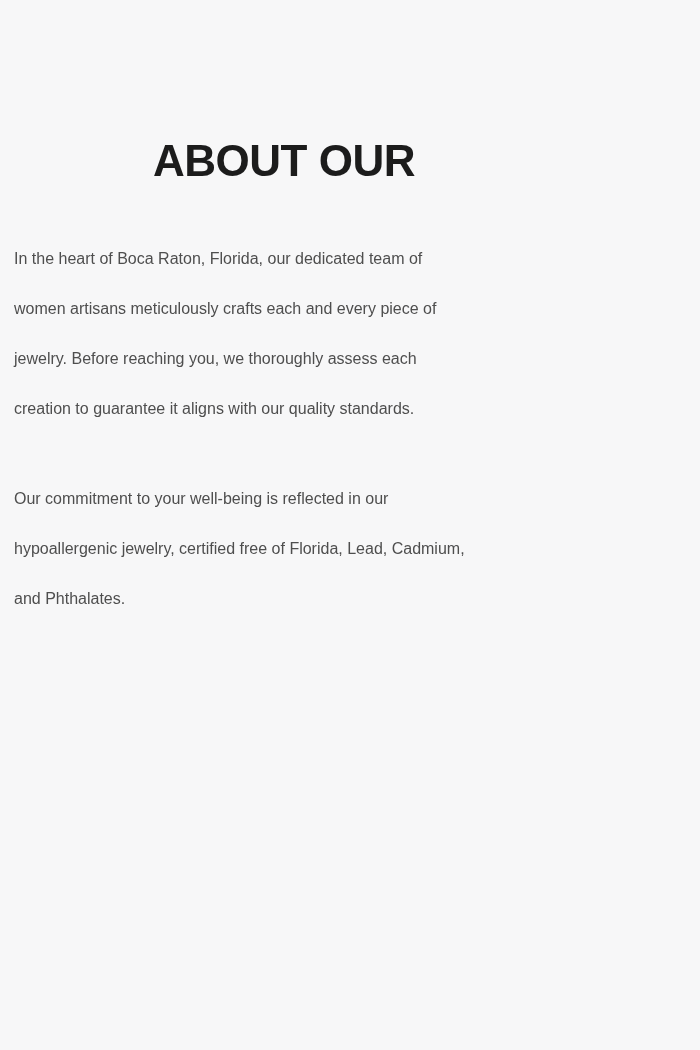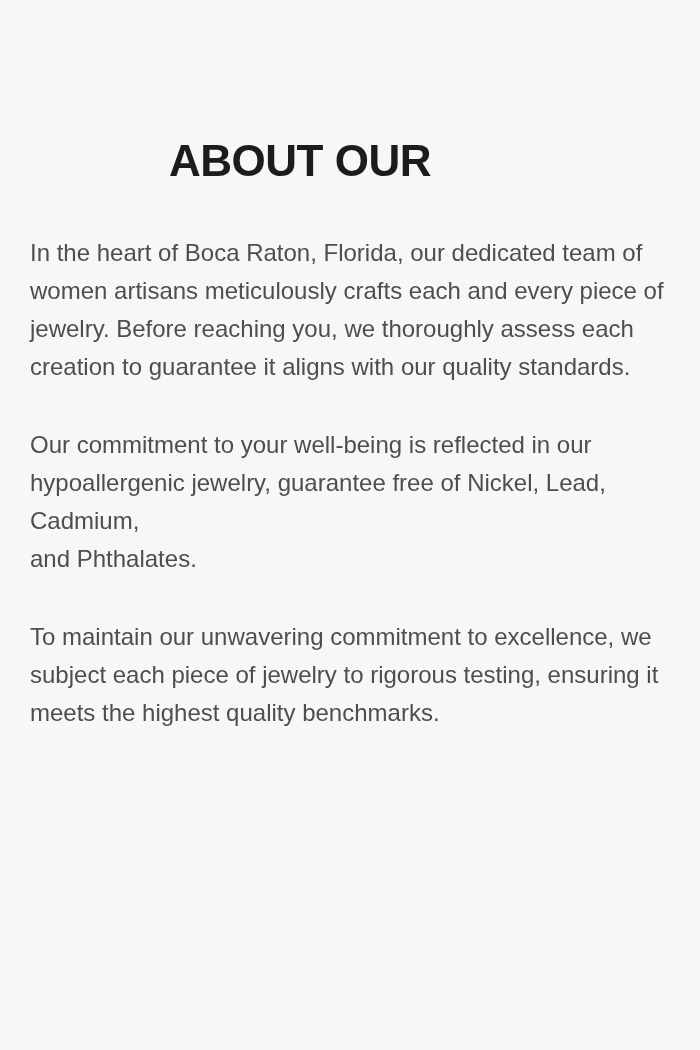--- a/index.html
+++ b/index.html
@@ -5,59 +5,56 @@
     * { box-sizing: border-box; }
     html, body { margin: 0; padding: 0; }
     body {
       width: 700px;
       height: 1050px;
       background: #f7f7f8;
       font-family: "Liberation Sans", sans-serif;
       overflow: hidden;
     }
     .about-section {
-      padding: 128px 30px 0 30px;
+      padding: 128px 30px 0 14px;
     }
     .page-title {
       width: 540px;
       margin: 0 0 40px 0;
       text-align: center;
       font-size: 44px;
       line-height: 66px;
       font-weight: 700;
       letter-spacing: -0.5px;
       color: #1c1c1c;
     }
     .page-title .title-line {
       display: block;
     }
     .body-paragraph {
       width: 660px;
       margin: 0 0 40px 0;
-      font-size: 24px;
-      line-height: 38px;
+      font-size: 16px;
+      line-height: 50px;
       font-weight: 400;
       color: #4e4e4e;
       white-space: pre-line;
     }
   </style>
 </head>
 <body>
 
 <section class="about-section">
   <h1 class="page-title">
     <span class="title-line">ABOUT OUR</span>
   </h1>
 
   <p class="body-paragraph">In the heart of Boca Raton, Florida, our dedicated team of
 women artisans meticulously crafts each and every piece of
 jewelry. Before reaching you, we thoroughly assess each
 creation to guarantee it aligns with our quality standards.</p>
 
   <p class="body-paragraph">Our commitment to your well-being is reflected in our
-hypoallergenic jewelry, guarantee free of Nickel, Lead, Cadmium,
+hypoallergenic jewelry, certified free of Florida, Lead, Cadmium,
 and Phthalates.</p>
 
 
-  <p class="body-paragraph">To maintain our unwavering commitment to excellence, we
-subject each piece of jewelry to rigorous testing, ensuring it
-meets the highest quality benchmarks.</p>
 </section>
 
 </body></html>

